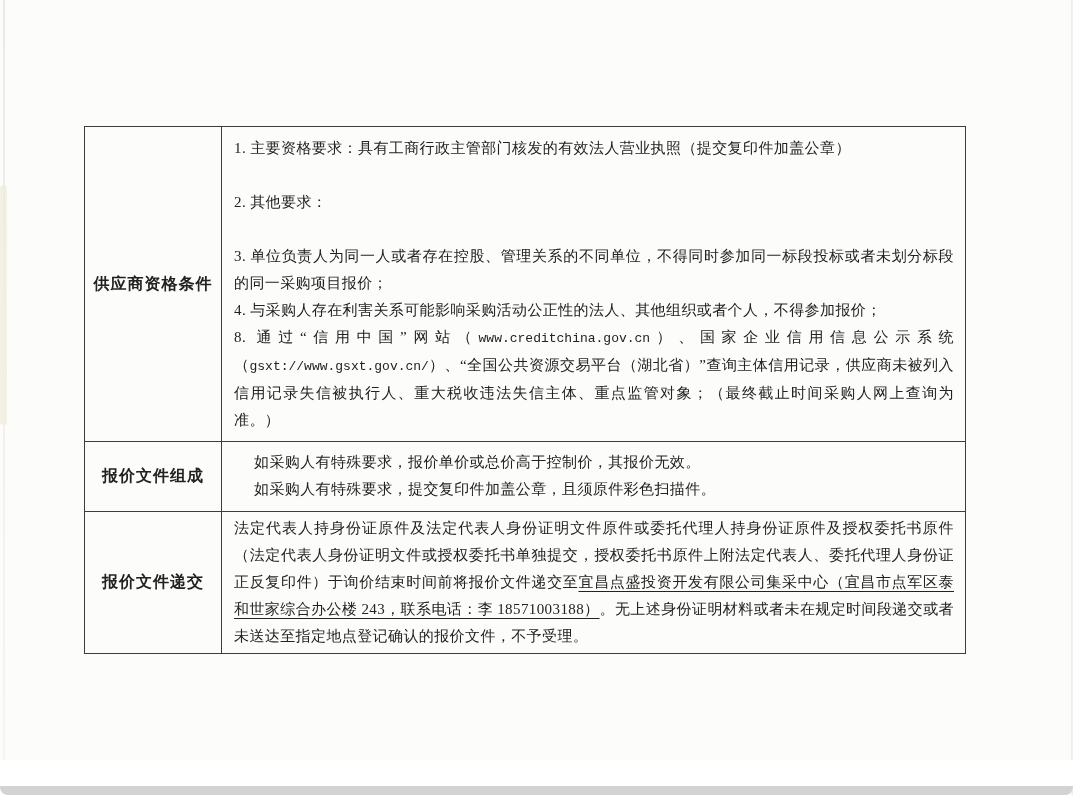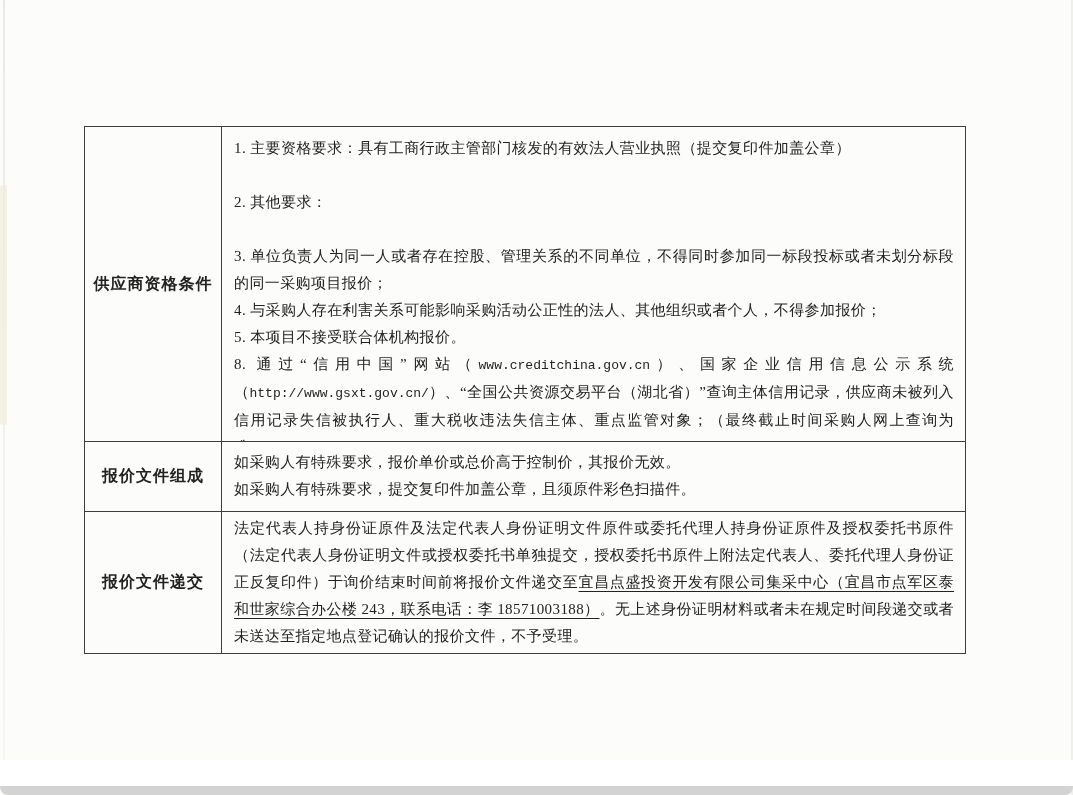--- a/index.html
+++ b/index.html
@@ -49,21 +49,21 @@
   .doc-table{
     position:absolute;left:84px;top:126px;width:882px;
     border:1px solid var(--border);
   }
   .t-row{
     display:flex;
     border-bottom:1px solid var(--border);
   }
   .t-row:last-child{border-bottom:none;}
   .t-row:nth-child(1){height:315px;}
-  .t-row:nth-child(2){height:70px;}
+  .t-row:nth-child(2){height:70px;gap:20px;}
   .t-row:nth-child(3){height:141px;}
   .t-label{
     width:137px;flex:0 0 137px;
     border-right:1px solid var(--border);
     display:flex;align-items:center;justify-content:center;
     font-family:"Liberation Sans","DejaVu Sans",sans-serif;
     font-weight:700;font-size:16px;letter-spacing:1px;
   }
   .t-cell{
     flex:1 1 auto;
@@ -99,22 +99,21 @@
   <div class="doc-table" id="docTable">
       <div class="t-row">
         <div class="t-label">供应商资格条件</div>
         <div class="t-cell">
           <p><span>1. 主要资格要求：具有工商行政主管部门核发的有效法人营业执照（提交复印件加盖公章）</span></p>
           <p><span></span></p>
           <p><span>2. 其他要求：</span></p>
           <p><span></span></p>
           <p><span>3. 单位负责人为同一人或者存在控股、管理关系的不同单位，不得同时参加同一标段投标或者未划分标段的同一采购项目报价；</span></p>
           <p><span>4. 与采购人存在利害关系可能影响采购活动公正性的法人、其他组织或者个人，不得参加报价；</span></p>
-          <p><span>5. 本项目不接受联合体机构报价。</span></p>
-          <p><span>8. 通过“信用中国”网站（</span><span class="mono">www.creditchina.gov.cn</span><span>）、国家企业信用信息公示系统（</span><span class="mono">http://www.gsxt.gov.cn/</span><span>）、“全国公共资源交易平台（湖北省）”查询主体信用记录，供应商未被列入信用记录失信被执行人、重大税收违法失信主体、重点监管对象；（最终截止时间采购人网上查询为准。）</span></p>
+          <p><span>8. 通过“信用中国”网站（</span><span class="mono">www.creditchina.gov.cn</span><span>）、国家企业信用信息公示系统（</span><span class="mono">gsxt://www.gsxt.gov.cn/</span><span>）、“全国公共资源交易平台（湖北省）”查询主体信用记录，供应商未被列入信用记录失信被执行人、重大税收违法失信主体、重点监管对象；（最终截止时间采购人网上查询为准。）</span></p>
         </div>
       </div>
       <div class="t-row">
         <div class="t-label">报价文件组成</div>
         <div class="t-cell">
           <p><span>如采购人有特殊要求，报价单价或总价高于控制价，其报价无效。</span></p>
           <p><span>如采购人有特殊要求，提交复印件加盖公章，且须原件彩色扫描件。</span></p>
         </div>
       </div>
       <div class="t-row">

